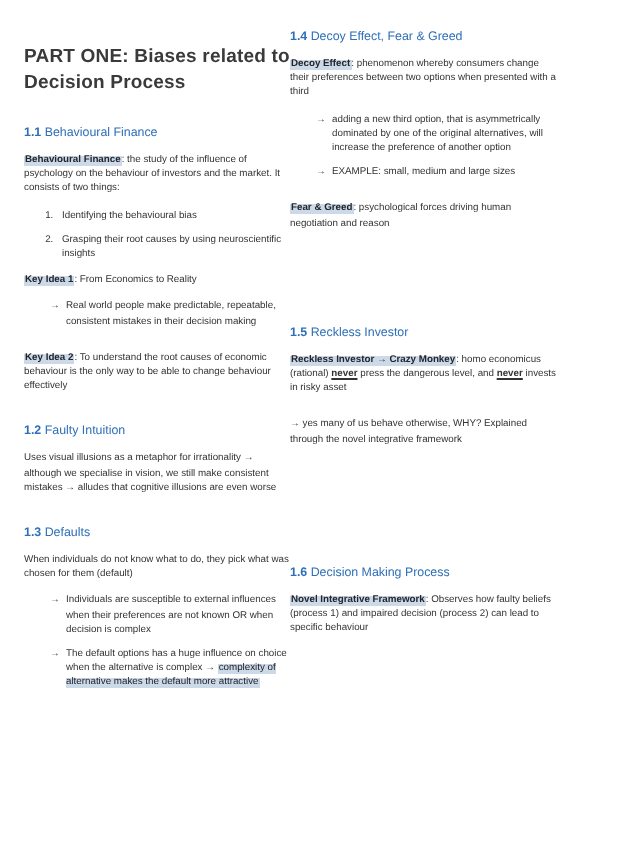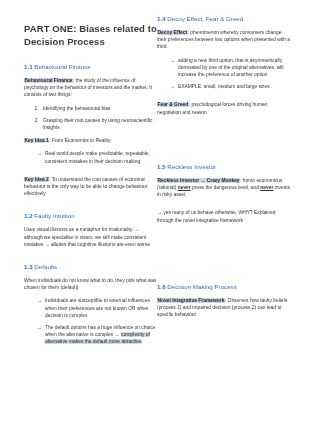--- a/index.html
+++ b/index.html
@@ -15,21 +15,20 @@
     color: #2b2b2b;
   }
   .page {
     position: relative;
     width: 300px;
     height: 331px;
     box-sizing: border-box;
     background: #ffffff;
     padding: 14px 10px 10px 12px;
     display: flex;
-    margin-left: 12px;
   }
   .col {
     width: 133px;
     flex: 0 0 133px;
   }
   .col.right {
     padding-top: 0px;
   }
 
   

